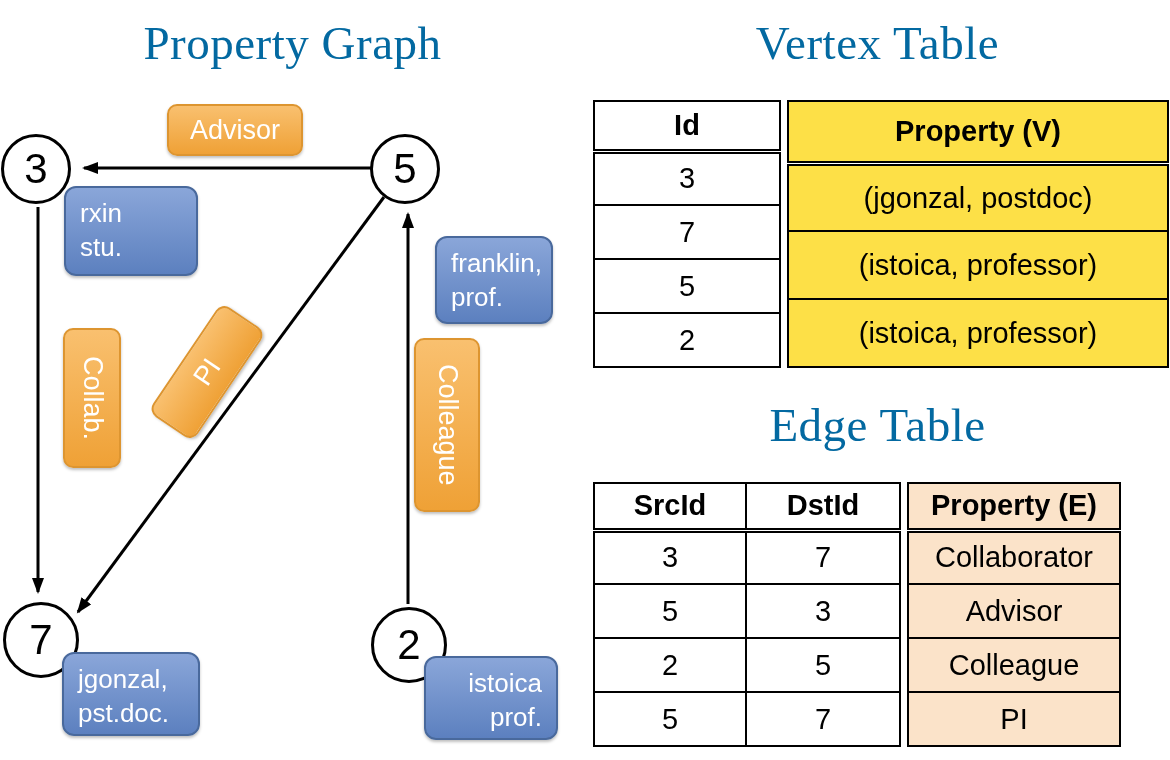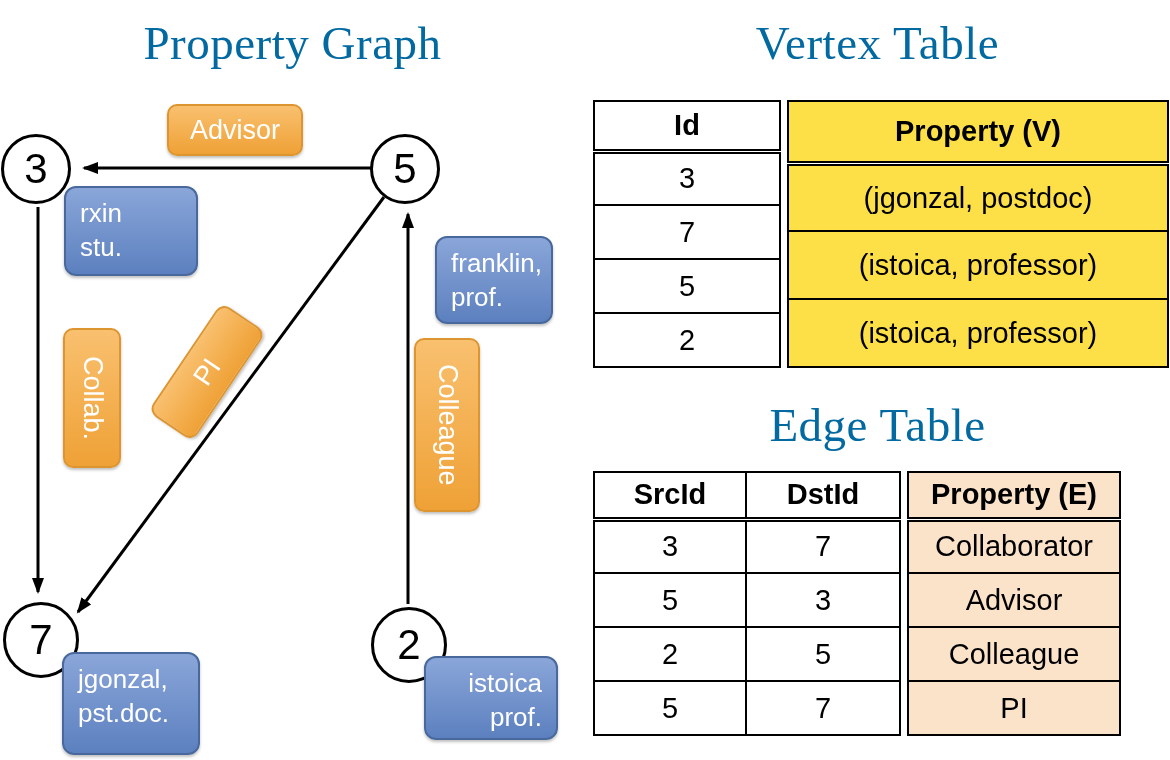--- a/index.html
+++ b/index.html
@@ -37,27 +37,27 @@
   .vert { writing-mode:vertical-rl; }
 
   
   .vbox { position:absolute; z-index:4;
           background:linear-gradient(180deg,#8aa6d9,#5c80bf);
           border:2px solid #49699c; border-radius:12px; color:#fff;
           font-size:26px; line-height:1.3; padding:9px 14px;
           white-space:pre-line; box-shadow:0 2px 3px rgba(0,0,0,.25); }
   #v-rxin     { left:64px;  top:186px; width:134px; height:90px; }
   #v-franklin { left:435px; top:188px; width:118px; height:88px;margin-top:48px; }
-  #v-jgonzal  { left:62px;  top:652px; width:138px; height:103px; }
+  #v-jgonzal  { left:62px;  top:652px; width:138px; height:84px; }
   #v-istoica  { left:424px; top:656px; width:134px; height:84px;text-align:right; }
 
   
   .tbl-wrap { position:absolute; display:flex; gap:6px; align-items:stretch; }
   #vtable { left:593px; top:100px; }
-  #etable { left:593px; top:471px;align-items:center; }
+  #etable { left:593px; top:482px;align-items:center; }
   table { border-collapse:collapse; table-layout:fixed; }
   .tbl th, .tbl td { border:2.5px solid #000; text-align:center; vertical-align:middle;
                      font-size:29px; color:#000; overflow:hidden; }
   .tbl th { font-weight:bold; border-bottom:5px double #000; }
   #vtable th { height:50px; } #vtable td { height:54px; }
   #etable th { height:47px; } #etable td { height:54px; }
   .col-id   { width:186px; }
   .col-prop { width:380px; }
   .col-src  { width:152px; }
   .col-dst  { width:154px; }

